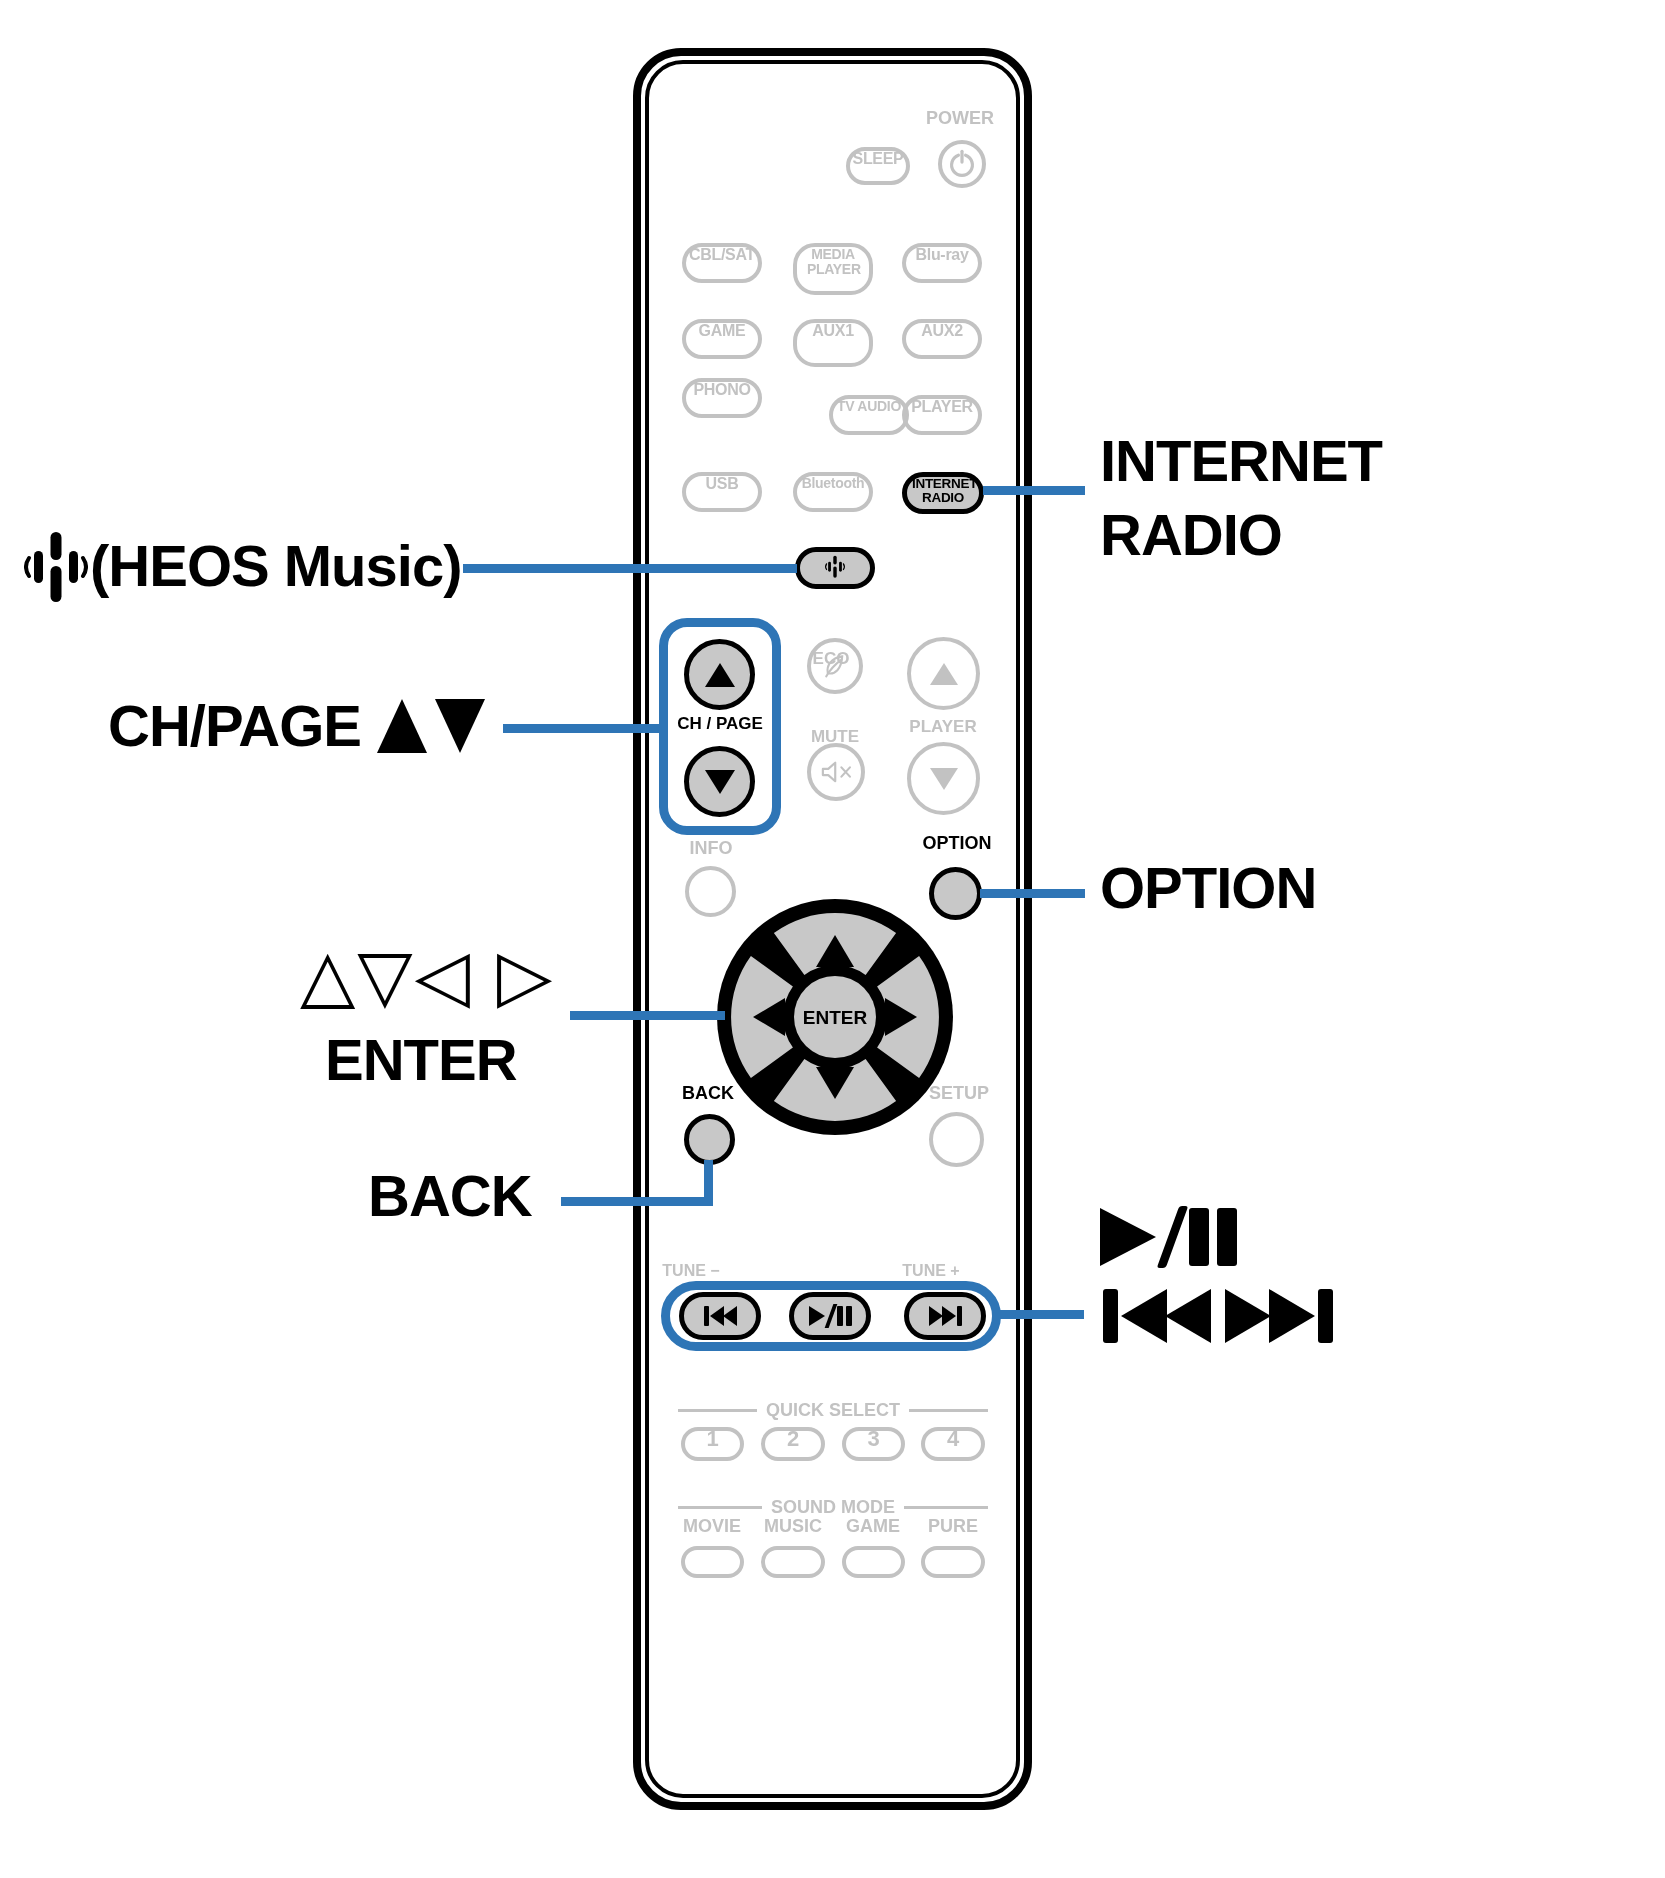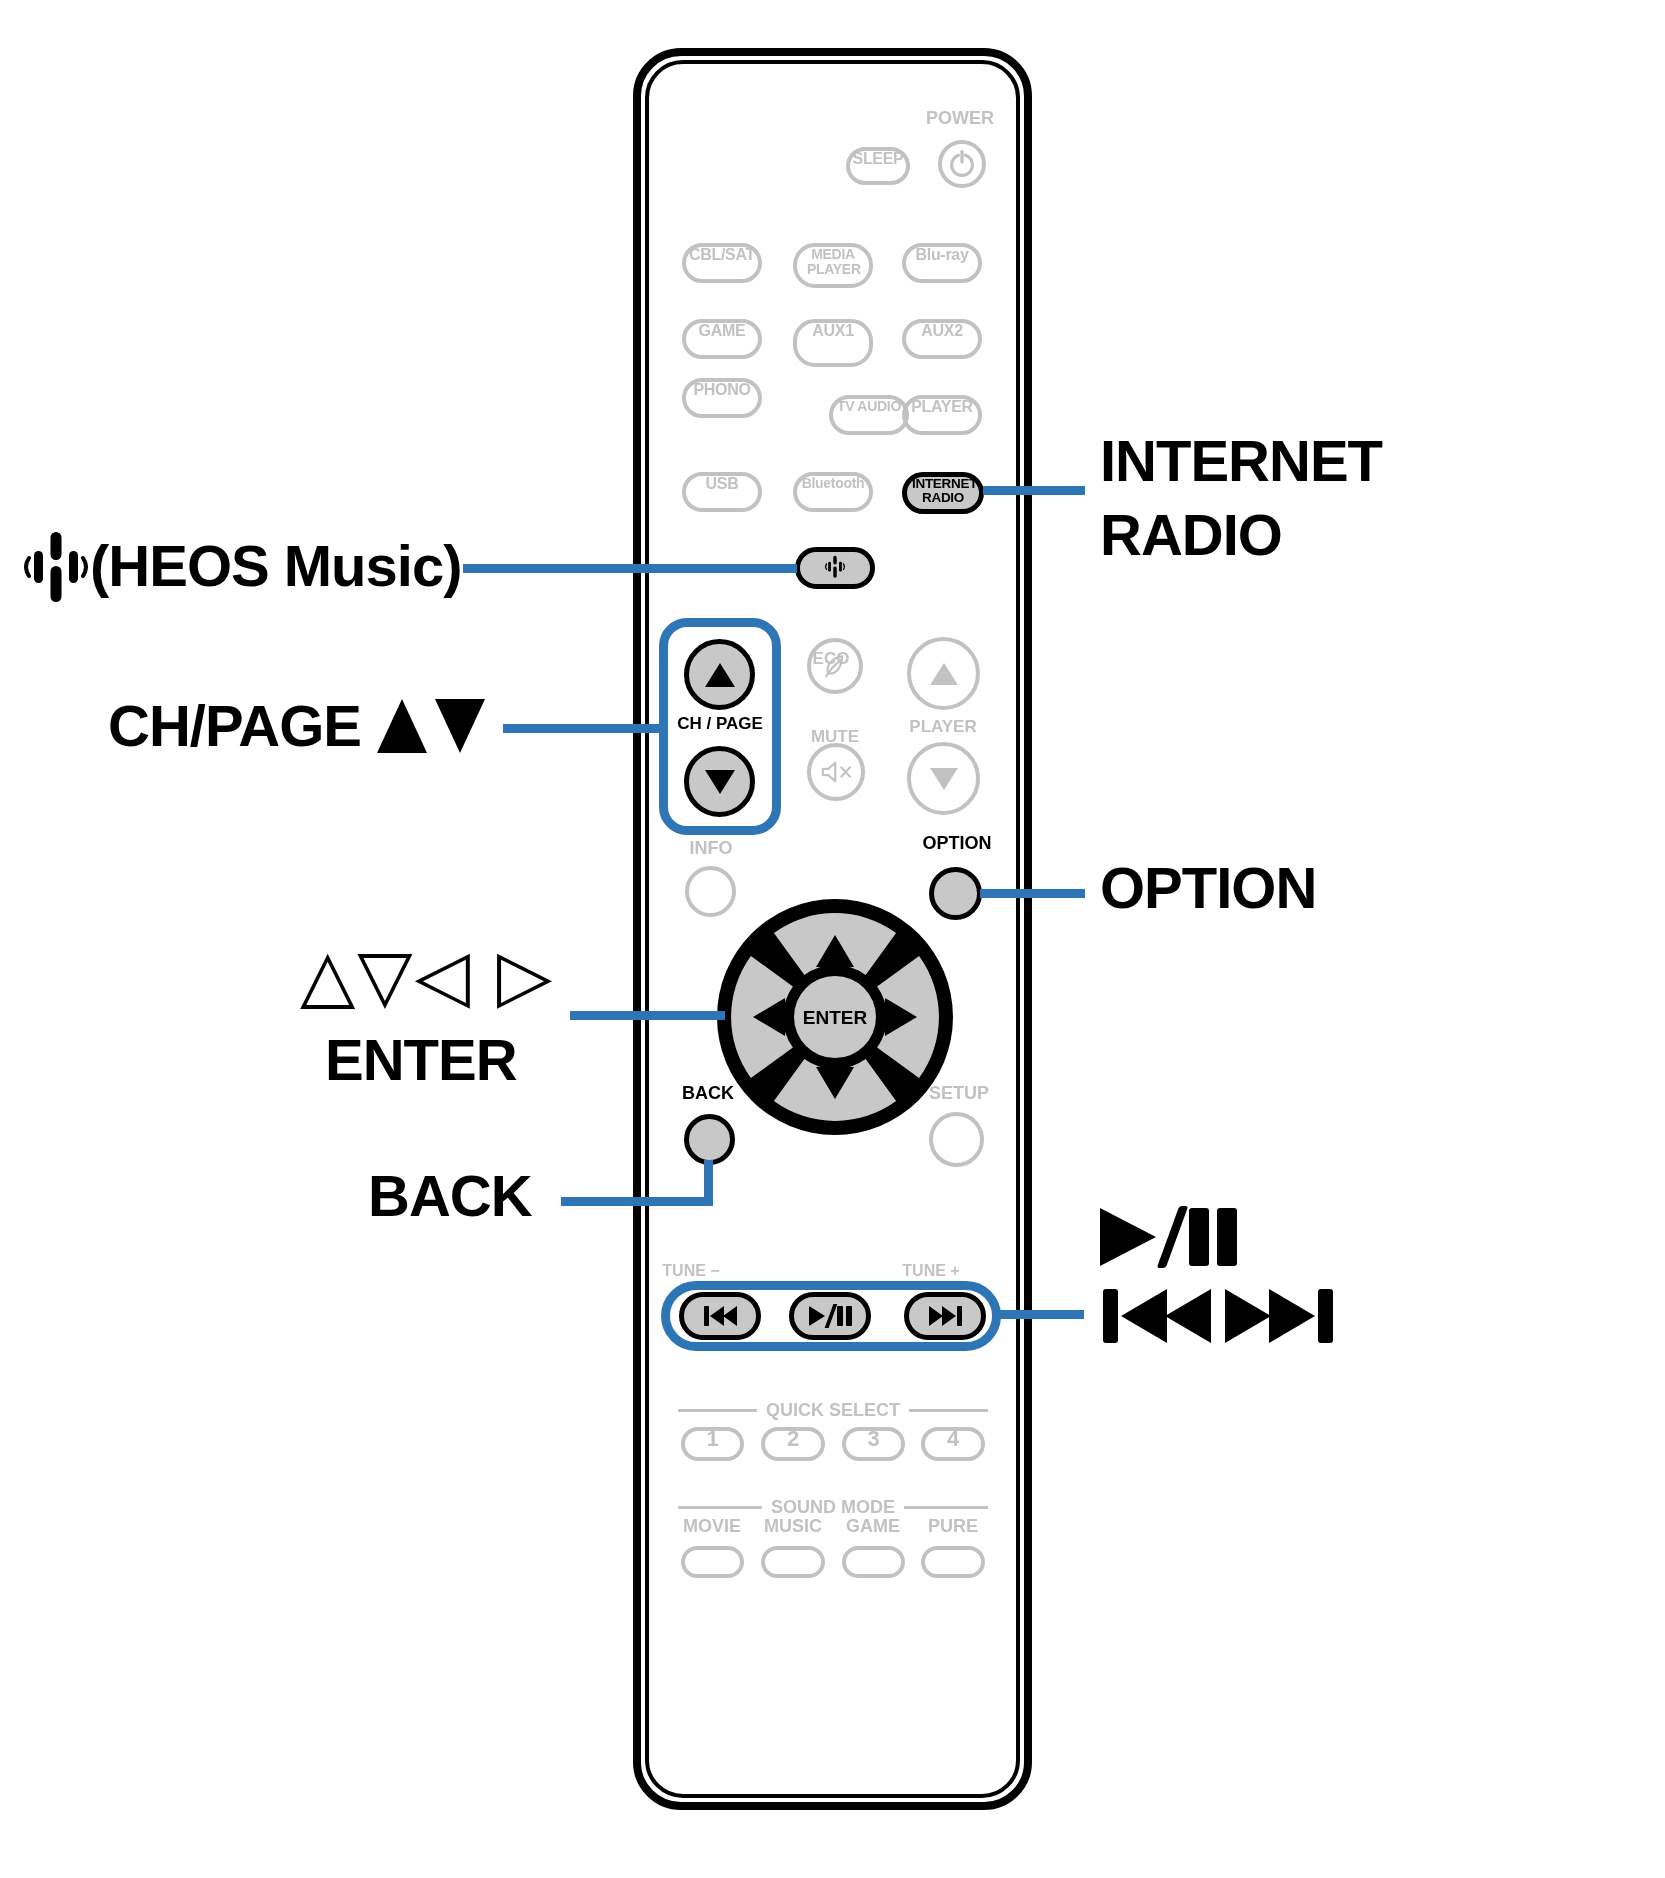--- a/index.html
+++ b/index.html
@@ -72,21 +72,21 @@
   <div class="abs circ" style="left:938px;top:140px;width:48px;height:48px;">
     <svg width="34" height="34" viewBox="0 0 36 36">
       <path d="M14.2 8.7 A11 11 0 1 0 21.8 8.7" fill="none" stroke="#c2c2c2" stroke-width="3.4" stroke-linecap="round"></path>
       <path d="M18 4.5 L18 16" stroke="#c2c2c2" stroke-width="3.4" stroke-linecap="round"></path>
     </svg>
   </div>
 
   <div class="abs pill" style="left:682px;top:243px;width:80px;height:40px;">
       <span>CBL/SAT</span>
     </div>
-  <div class="abs pill" style="left:793px;top:243px;width:80px;height:45px;font-size:14px;">
+  <div class="abs pill" style="left:793px;top:243px;width:80px;height:52px;font-size:14px;">
       <span style="width:52px;">MEDIA PLAYER</span>
     </div>
   <div class="abs pill" style="left:902px;top:243px;width:80px;height:40px;">
       <span>Blu-ray</span>
     </div>
 
   <div class="abs pill" style="left:682px;top:319px;width:80px;height:40px;">
       <span>GAME</span>
     </div>
   <div class="abs pill" style="left:793px;top:319px;width:80px;height:48px;">

